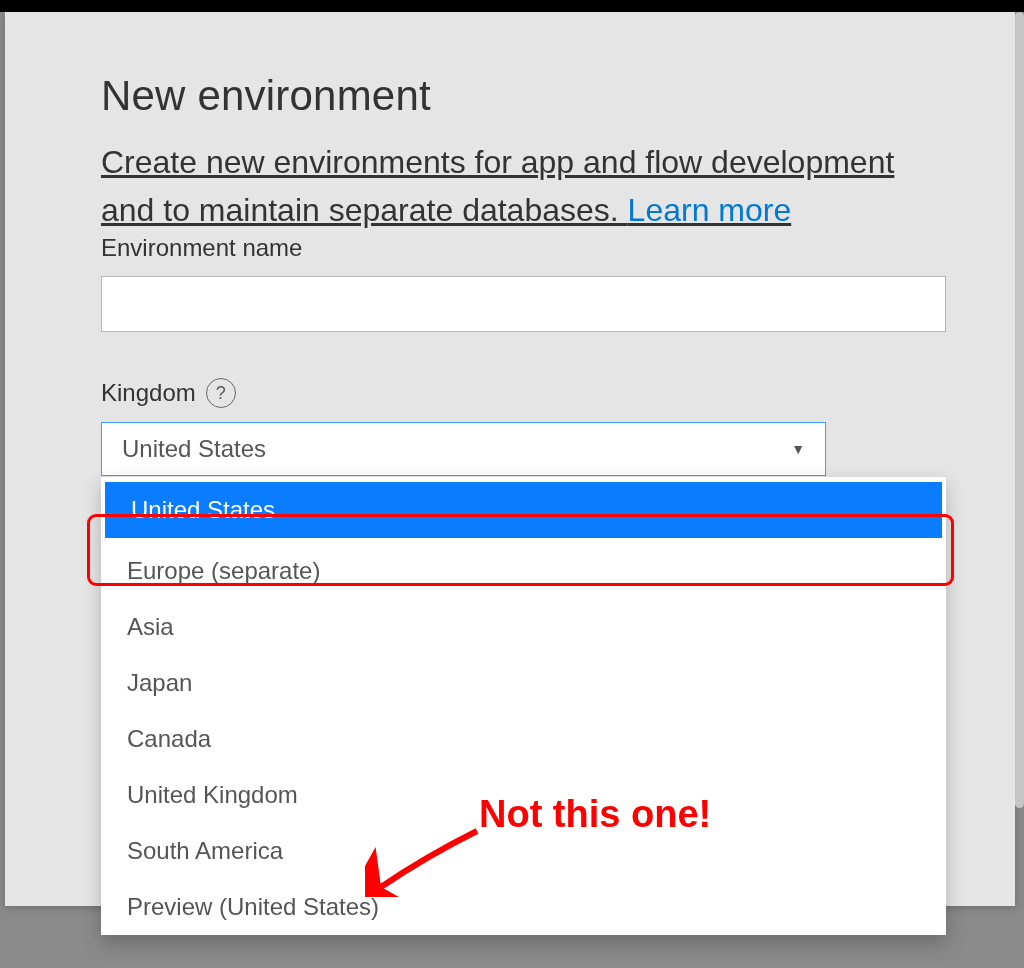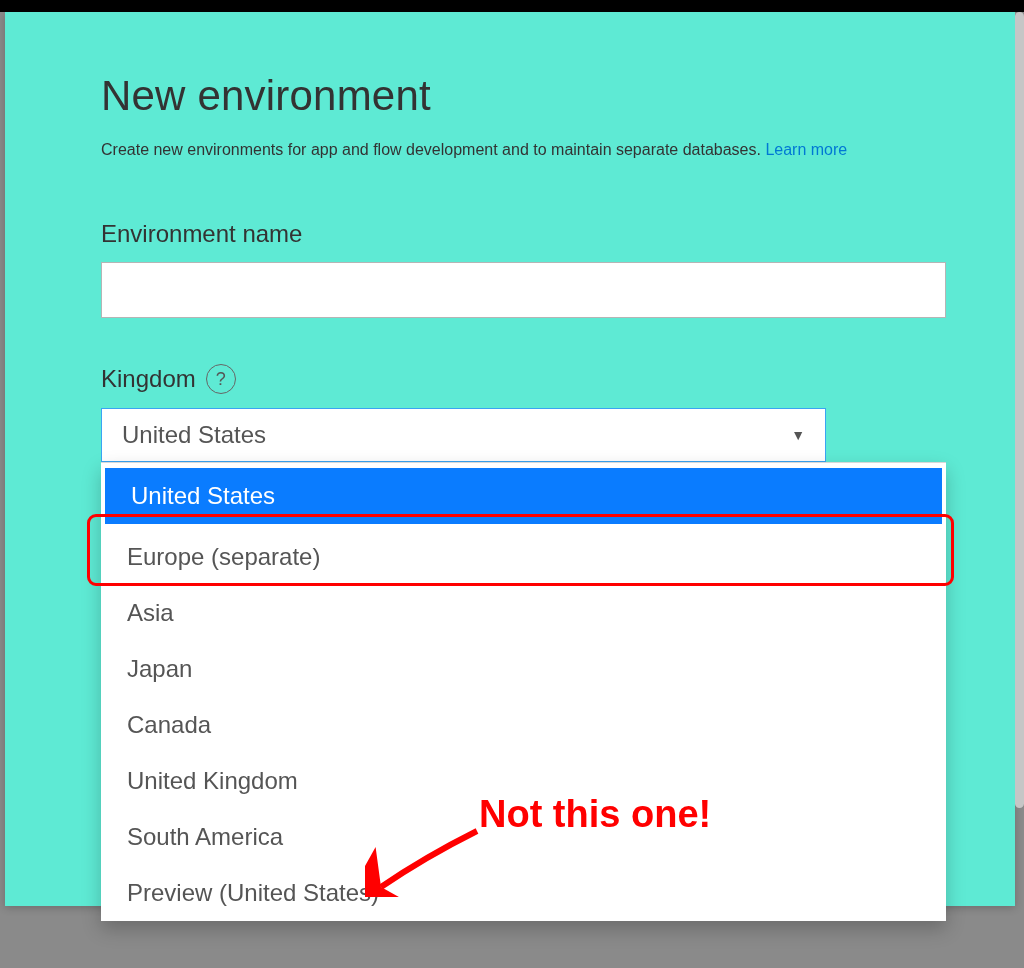--- a/index.html
+++ b/index.html
@@ -16,21 +16,21 @@
       height: 12px;
       background: #000;
     }
     
     .dialog {
       position: absolute;
       top: 12px;
       left: 5px;
       right: 9px;
       bottom: 62px;
-      background: #5eead4;
+      background: #e5e5e5;
       padding: 60px 90px 40px 96px;
       box-shadow: 0 2px 8px rgba(0,0,0,0.2);
     }
     
     .scrollbar {
       position: absolute;
       top: 12px;
       right: 0;
       width: 9px;
       height: 796px;
@@ -39,25 +39,25 @@
     }
     
     .title {
       font-size: 42px;
       font-weight: 300;
       color: #333333;
       margin-bottom: 18px;
       letter-spacing: 0.2px;
     }
     .subtitle {
-      font-size: 16px;
+      font-size: 32px;
       font-weight: 400;
       color: #333333;
       line-height: 1.5;
-      margin-bottom: 58px;
+      text-decoration: underline;
     }
     .subtitle a {
       color: #0078d4;
       text-decoration: none;
     }
     
     .field-label {
       font-size: 24px;
       color: #333333;
       margin-bottom: 14px;

